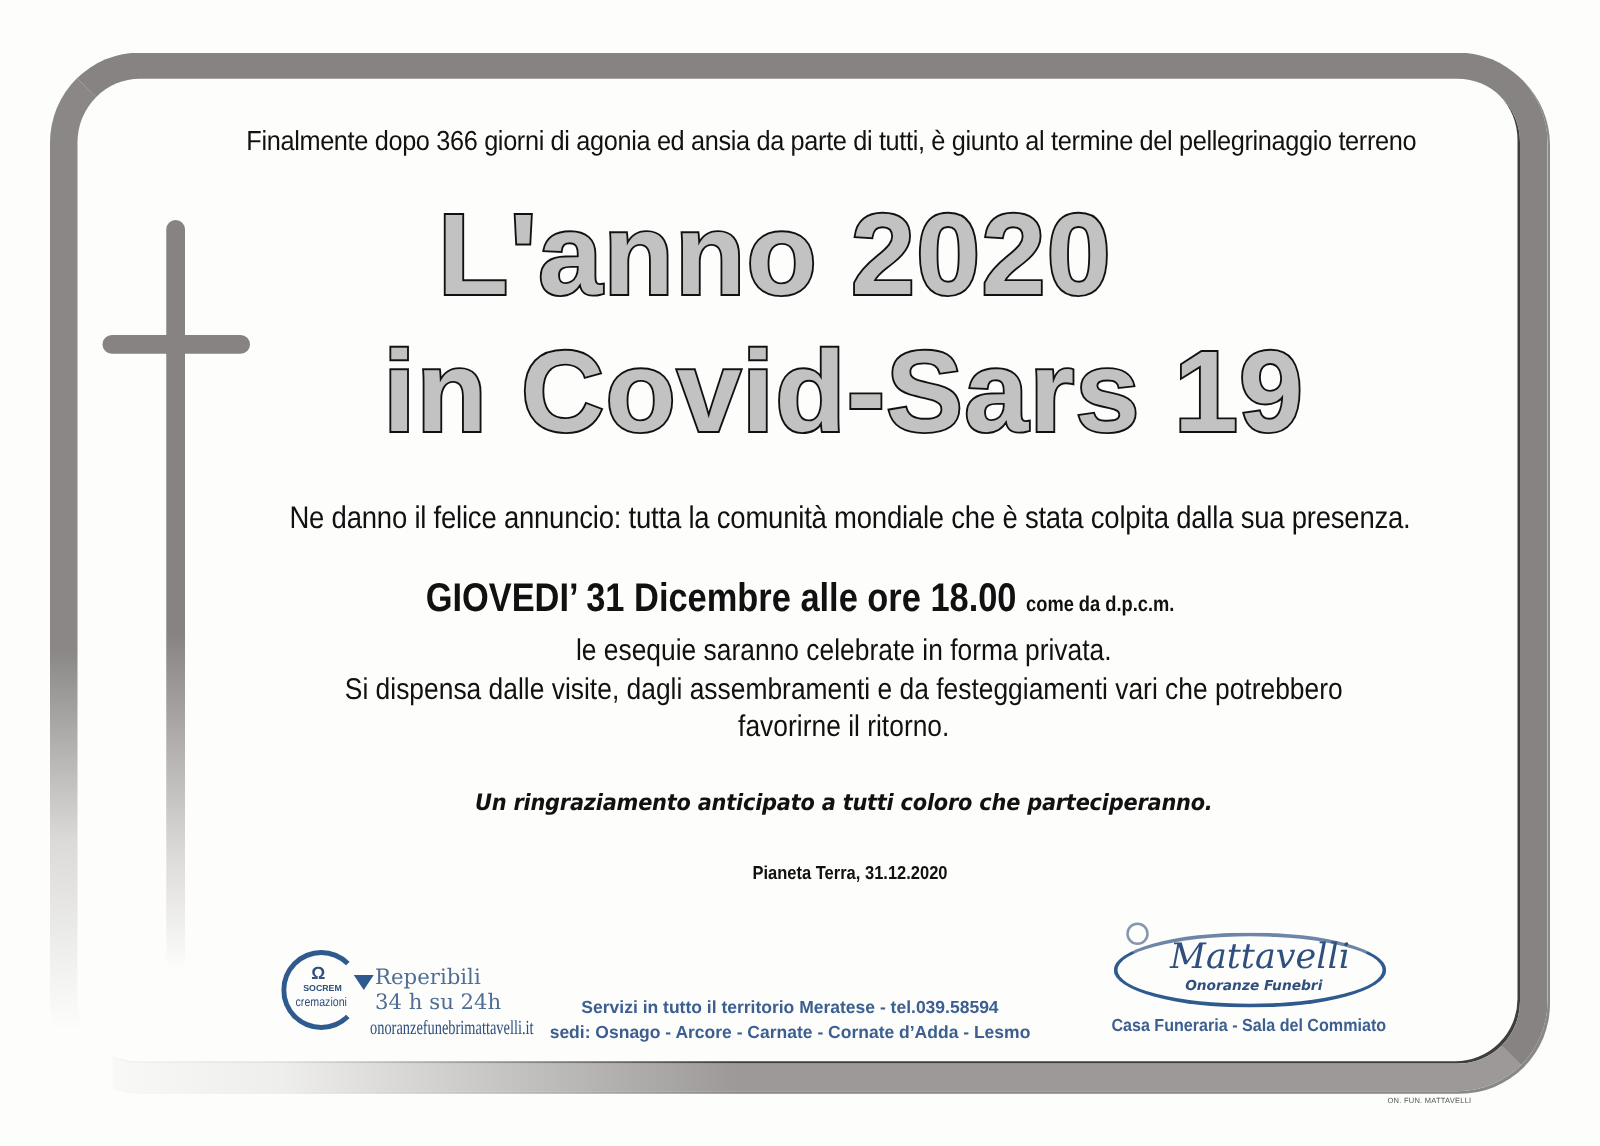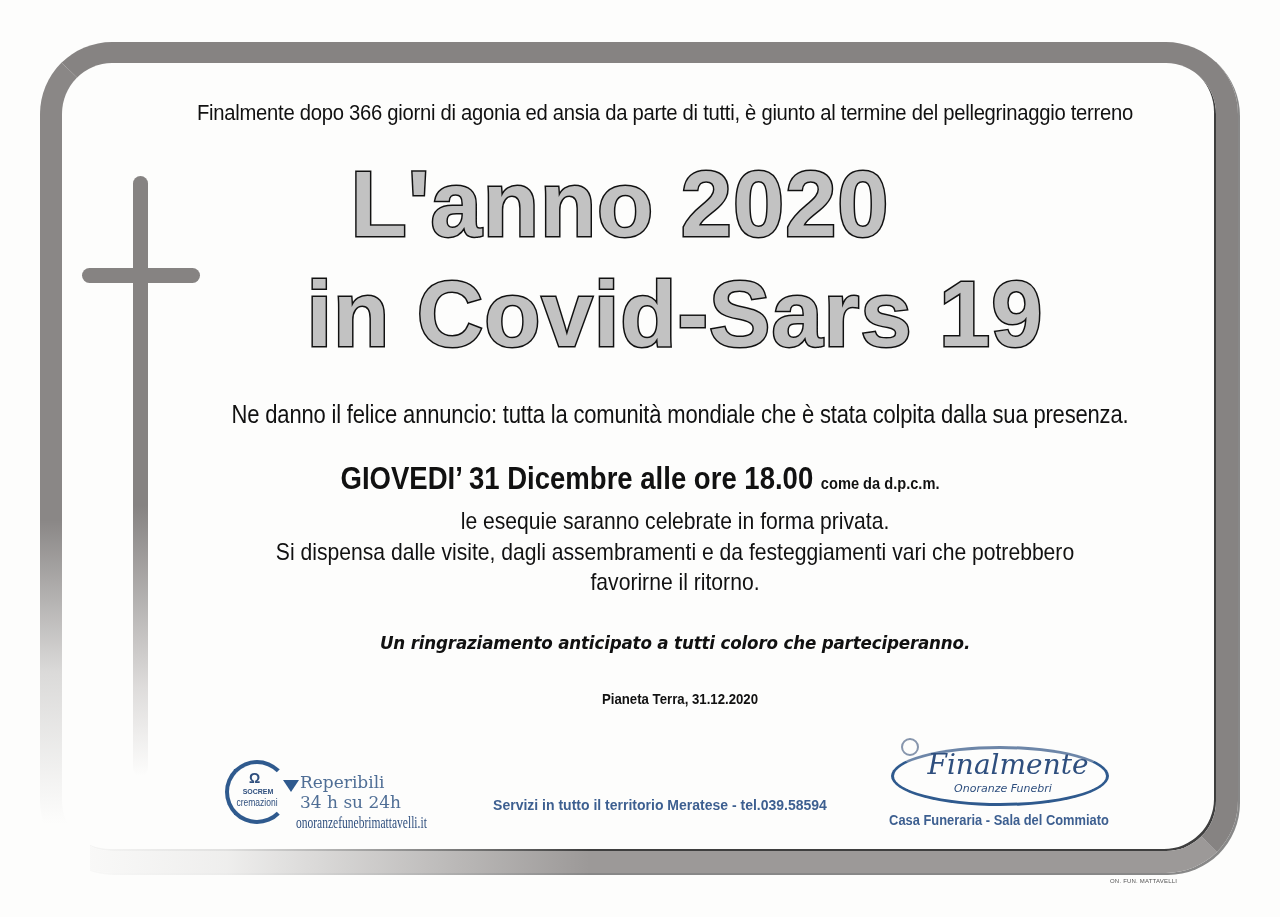--- a/index.html
+++ b/index.html
@@ -198,21 +198,21 @@
     top: 814px;
     font-family: "Liberation Serif", serif;
     font-size: 16px;
     color: #2f4f7e;
     transform: scaleX(0.72);
     transform-origin: left;
     white-space: nowrap;
   }
   .services {
     position: absolute;
-    left: 440px;
+    left: 412px;
     top: 795px;
     width: 440px;
     text-align: center;
     color: #3d5f90;
     font-weight: bold;
     font-size: 14px;
     line-height: 20px;
   }
   
   .matt-logo {
@@ -250,21 +250,21 @@
     color: #2f4f7e;
     letter-spacing: 0px;
   }
   .matt-tag {
     position: absolute;
     left: 38px; top: 44px;
     width: 160px;
     text-align: center;
     font-family: "DejaVu Sans", sans-serif;
     font-style: italic;
-    font-weight: normal;
+    font-weight: bold;
     font-size: 11px;
     color: #2f4f7e;
   }
   .casa {
     position: absolute;
     left: 876px;
     top: 812px;
     width: 246px;
     text-align: center;
     font-weight: bold;
@@ -319,23 +319,24 @@
 </div>
 
 <div class="reperibili">
   <div>Reperibili</div>
   <div>34 h su 24h</div>
 </div>
 <div class="website">onoranzefunebrimattavelli.it</div>
 
 <div class="services">
   <div>Servizi in tutto il territorio Meratese - tel.039.58594</div>
+  <div>sedi: Osnago - Arcore - Carnate - Cornate d’Adda - Lesmo</div>
 </div>
 
 <div class="matt-logo">
   <div class="matt-ellipse"></div>
   <div class="matt-wreath"></div>
-  <div class="matt-name">Finalmente</div>
+  <div class="matt-name">Mattavelli</div>
   <div class="matt-tag">Onoranze Funebri</div>
 </div>
 <div class="casa">Casa Funeraria - Sala del Commiato</div>
 
 <div class="credit">ON. FUN. MATTAVELLI</div>
 
 </body></html>

